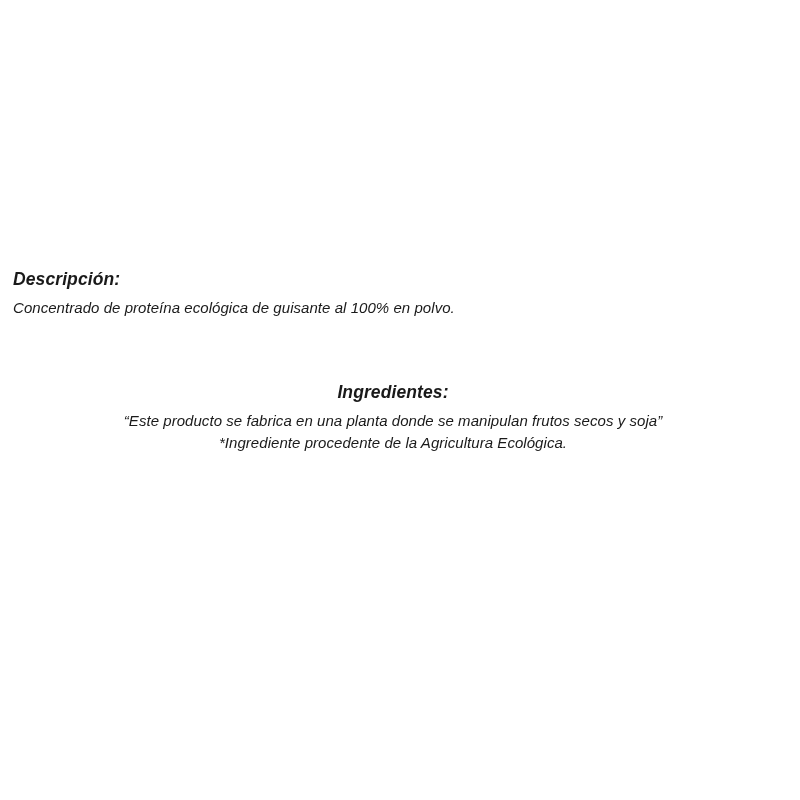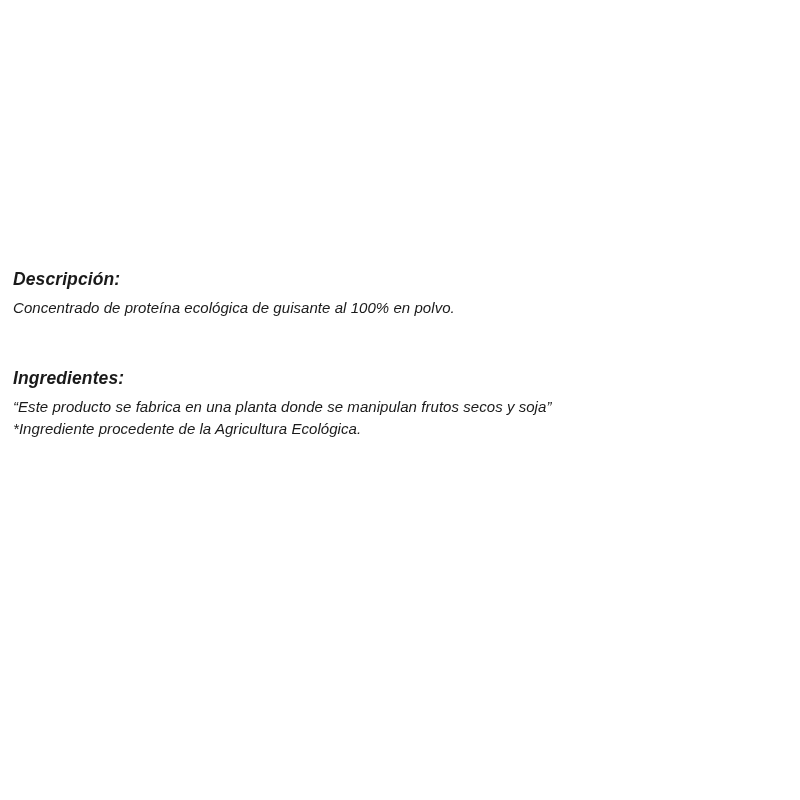--- a/index.html
+++ b/index.html
@@ -24,21 +24,22 @@
   .content {
     position: absolute;
     left: 13px;
     top: 268px;
     width: 760px;
   }
   .section {
     margin: 0;
   }
   .section + .section {
-    margin-top: 48px;
+    margin-top: 62px;
+    text-align: center;
   }
   .section-title {
     font-size: 17.5px;
     font-weight: bold;
     line-height: 1.32;
     color: #1a1a1a;
     margin: 0 0 6px 0;
     letter-spacing: 0.1px;
   }
   .section-body {

